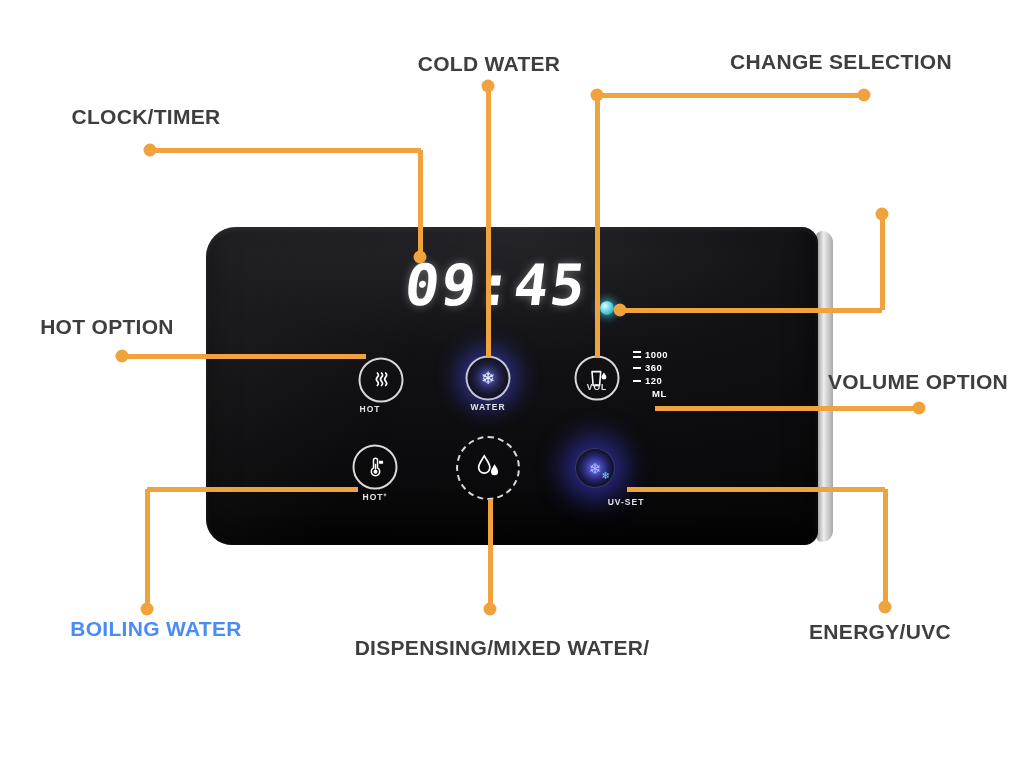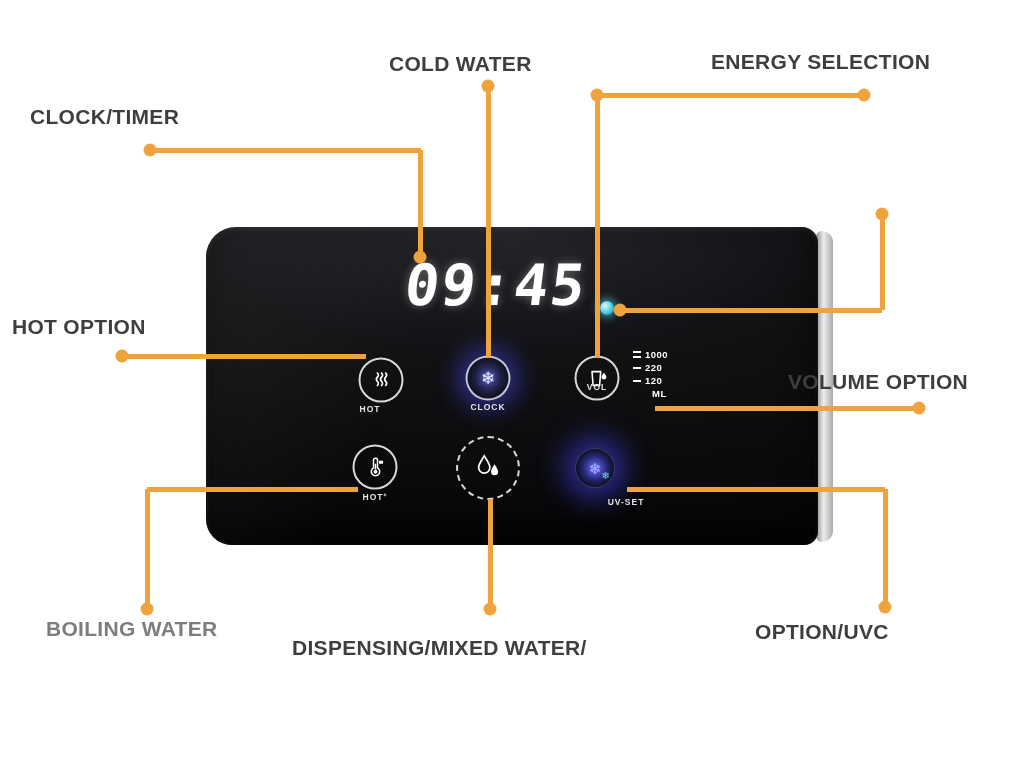--- a/index.html
+++ b/index.html
@@ -2,22 +2,22 @@
 <html style="--accent: #F0A23C; --label: #3E3E3E; --sensor: #3FC3D8;"><head>
 <meta charset="utf-8">
 <style>
   *{margin:0;padding:0;box-sizing:border-box}
   html,body{width:1024px;height:768px;background:#ffffff;overflow:hidden;
             font-family:"Liberation Sans",sans-serif}
   .stage{position:relative;width:1024px;height:768px}
 
   
   .lbl{position:absolute;z-index:4;font-weight:800;font-size:21px;letter-spacing:.3px;
-       color:var(--label,#3E3E3E);text-align:left;white-space:nowrap}
-  .lbl.dark{color:#737373;opacity:.92}
+       color:var(--label,#3E3E3E);text-align:center;white-space:nowrap}
+  .lbl.dark{color:#3b82f6;opacity:.92}
   .lbl.two{white-space:normal;line-height:31px}
 
   
   .hline,.vline{position:absolute;z-index:3;background:var(--accent,#F0A23C)}
   .hline{height:5px}.vline{width:5px}
   .dot{position:absolute;z-index:3;width:13px;height:13px;border-radius:50%;
        background:var(--accent,#F0A23C);transform:translate(-50%,-50%)}
 
   
   .edge{position:absolute;left:816px;top:231px;width:17px;height:311px;z-index:0;
@@ -78,38 +78,38 @@
       <path d="M7 3q2.5 2.5 0 5t0 5t0 5"></path>
         <path d="M12 3q2.5 2.5 0 5t0 5t0 5"></path>
         <path d="M17 3q2.5 2.5 0 5t0 5t0 5"></path>
     </svg>
   </div>
   <div class="cap" style="left:370px;top:404px">HOT</div>
 
   <div class="btn glow" style="left:488px;top:378px">
     <span class="snow">❄</span>
   </div>
-  <div class="cap" style="left:488px;top:402px">CLOCK</div>
+  <div class="cap" style="left:488px;top:402px">WATER</div>
 
   <div class="btn" style="left:597px;top:378px">
     <svg width="22" height="22" viewBox="0 0 24 24">
       <path d="M6 4.5h9.5l-1.2 15H7.2z" fill="none" stroke="#fff" stroke-width="1.7" stroke-linejoin="round"></path>
       <path d="M19 5.5c-1.6 2.4-2.7 3.6-2.7 5a2.7 2.7 0 0 0 5.4 0c0-1.4-1.1-2.6-2.7-5z" fill="#fff"></path>
     </svg>
   </div>
   <div class="cap" style="left:597px;top:382px">VOL</div>
 
   <div class="vscale">
     <div class="vrow">
         <span class="b2"></span>
         <span>1000</span>
       </div>
     <div class="vrow">
         <span class="b1"></span>
-        <span>220</span>
+        <span>360</span>
       </div>
     <div class="vrow">
         <span class="b1"></span>
         <span>120</span>
       </div>
     <div class="vrow unit">
         <span>ML</span>
       </div>
   </div>
 
@@ -139,40 +139,40 @@
   <div class="lbl" style="left:30px;top:105px;width:232px">CLOCK/TIMER</div>
   <div class="dot" style="left:150px;top:150px"></div>
   <div class="hline" style="left:150px;top:148px;width:271px"></div>
   <div class="vline" style="left:418px;top:150px;height:108px"></div>
   <div class="dot" style="left:420px;top:257px"></div>
 
   <div class="lbl" style="left:389px;top:52px;width:200px">COLD WATER</div>
   <div class="dot" style="left:488px;top:86px"></div>
   <div class="vline" style="left:486px;top:86px;height:272px"></div>
 
-  <div class="lbl" style="left:711px;top:50px;width:260px">ENERGY SELECTION</div>
+  <div class="lbl" style="left:711px;top:50px;width:260px">CHANGE SELECTION</div>
   <div class="dot" style="left:864px;top:95px"></div>
   <div class="hline" style="left:597px;top:93px;width:267px"></div>
   <div class="dot" style="left:597px;top:95px"></div>
   <div class="vline" style="left:595px;top:95px;height:263px"></div>
 
   <div class="dot" style="left:882px;top:214px"></div>
   <div class="vline" style="left:880px;top:214px;height:96px"></div>
   <div class="hline" style="left:620px;top:308px;width:262px"></div>
   <div class="dot" style="left:620px;top:310px"></div>
 
   <div class="lbl" style="left:12px;top:315px;width:190px">HOT OPTION</div>
   <div class="dot" style="left:122px;top:356px"></div>
   <div class="hline" style="left:122px;top:354px;width:244px"></div>
 
   <div class="lbl" style="left:788px;top:370px;width:260px">VOLUME OPTION</div>
   <div class="dot" style="left:919px;top:408px"></div>
   <div class="hline" style="left:655px;top:406px;width:264px"></div>
 
-  <div class="lbl" style="left:755px;top:620px;width:250px">OPTION/UVC</div>
+  <div class="lbl" style="left:755px;top:620px;width:250px">ENERGY/UVC</div>
   <div class="dot" style="left:885px;top:607px"></div>
   <div class="vline" style="left:883px;top:489px;height:118px"></div>
   <div class="hline" style="left:627px;top:487px;width:258px"></div>
 
   <div class="lbl two" style="left:292px;top:632px;width:420px">
     <div>DISPENSING/MIXED WATER/</div>
   </div>
   <div class="dot" style="left:490px;top:609px"></div>
   <div class="vline" style="left:488px;top:499px;height:110px"></div>
 

